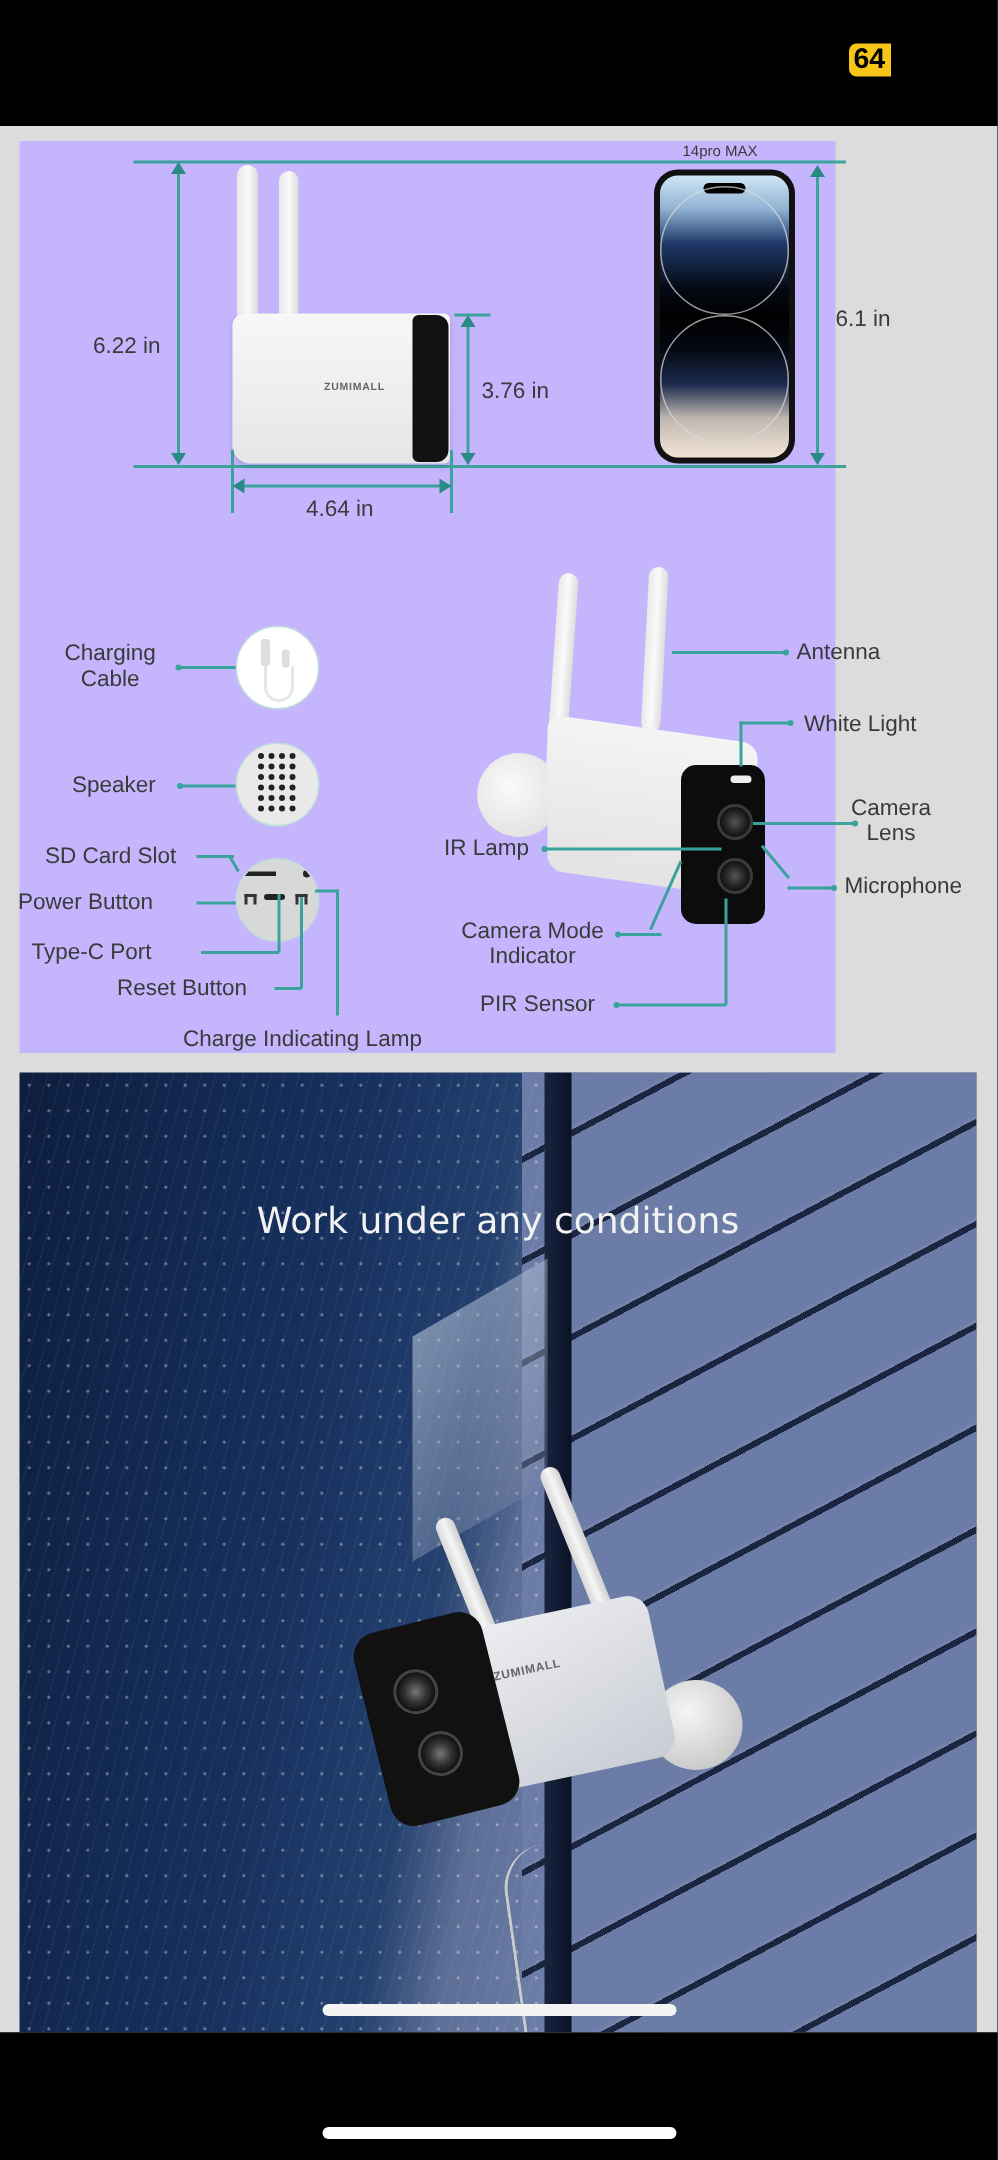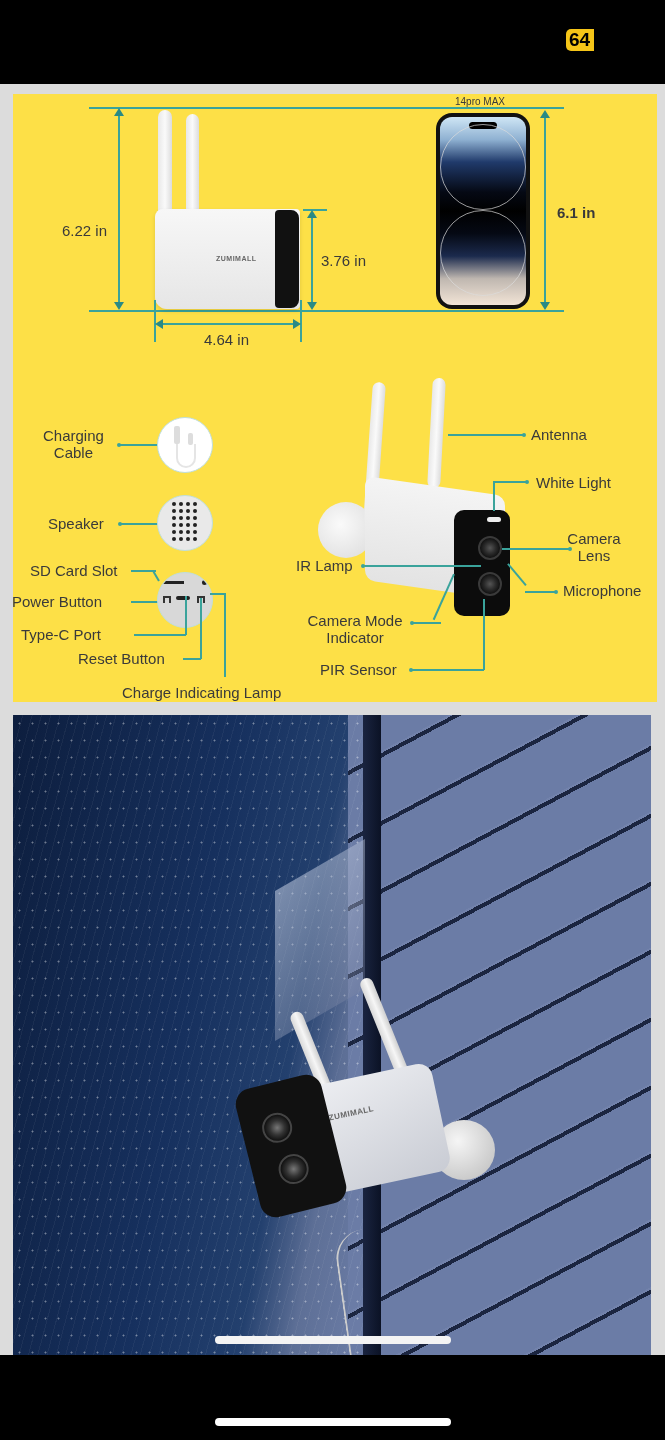--- a/index.html
+++ b/index.html
@@ -5,21 +5,21 @@
   * { box-sizing: border-box; margin: 0; padding: 0; }
   html, body { width: 665px; height: 1440px; background: #000; overflow: hidden; }
   body { font-family: "Liberation Sans", "DejaVu Sans", sans-serif; position: relative; }
 
   .status-bar { position: absolute; left: 0; top: 0; width: 665px; height: 84px; background: #000; }
   .battery { position: absolute; left: 566px; top: 29px; height: 22px; width: 28px; background: #f5c518; border-radius: 5px 0 0 5px; color: #000; font-weight: bold; font-size: 19px; line-height: 22px; padding-left: 3px; overflow: hidden; white-space: nowrap; }
 
   .viewer { position: absolute; left: 0; top: 84px; width: 665px; height: 1271px; background: #dcdcdc; overflow: hidden; }
 
   
-  .spec-panel { position: absolute; left: 13px; top: 10px; width: 644px; height: 608px; background: #fde047; }
+  .spec-panel { position: absolute; left: 13px; top: 10px; width: 544px; height: 608px; background: #c4b5fd; }
   .line { position: absolute; background: #3aa39b; }
   .dot { position: absolute; width: 4px; height: 4px; border-radius: 50%; background: #3aa39b; }
   .label { position: absolute; color: #3a3a3a; font-size: 15px; line-height: 17px; white-space: nowrap; }
   .label.center { text-align: center; }
   .arrow-up, .arrow-down, .arrow-left, .arrow-right { position: absolute; width: 0; height: 0; }
   .arrow-up { border-left: 5px solid transparent; border-right: 5px solid transparent; border-bottom: 8px solid #2a8a85; }
   .arrow-down { border-left: 5px solid transparent; border-right: 5px solid transparent; border-top: 8px solid #2a8a85; }
   .arrow-left { border-top: 5px solid transparent; border-bottom: 5px solid transparent; border-right: 8px solid #2a8a85; }
   .arrow-right { border-top: 5px solid transparent; border-bottom: 5px solid transparent; border-left: 8px solid #2a8a85; }
 
@@ -117,21 +117,21 @@
     <div class="phone">
       <div class="phone-screen">
         <div class="island"></div>
         <div class="ring" style="top:7px;"></div>
         <div class="ring" style="top:93px;"></div>
       </div>
     </div>
     <div class="line" style="left:531px; top:22px; width:1.5px; height:188px;"></div>
     <div class="arrow-up" style="left:527px; top:16px;"></div>
     <div class="arrow-down" style="left:527px; top:208px;"></div>
-    <div class="label" style="left:544px; top:110px;font-weight:bold;">6.1 in</div>
+    <div class="label" style="left:544px; top:110px;">6.1 in</div>
 
     <div class="label center" style="left:30px; top:333px;">
       <div>Charging</div>
       <div>Cable</div>
     </div>
     <div class="dot" style="left:104px; top:349px;"></div>
     <div class="line" style="left:106px; top:350px; width:40px; height:1.5px;"></div>
     <div class="circle" style="left:144px; top:323px;">
       <div style="position:absolute; left:16px; top:8px; width:6px; height:18px; background:#ddd; border-radius:2px;"></div>
       <div style="position:absolute; left:30px; top:15px; width:5px; height:12px; background:#ddd; border-radius:2px;"></div>
@@ -245,20 +245,21 @@
     <div class="line" style="left:398px; top:575px; width:73px; height:1.5px;"></div>
     <div class="line" style="left:470px; top:505px; width:1.5px; height:71px;"></div>
   </div>
 
   <div class="weather">
     <div class="siding"></div>
     <div class="rain"></div>
     <div class="post"></div>
     <div class="glass"></div>
 
+    <div class="w-sub">Work under any conditions</div>
 
     <div class="w-antenna" style="left:292px; top:294px; height:90px; transform:rotate(-22deg);"></div>
     <div class="w-antenna" style="left:373px; top:258px; height:150px; transform:rotate(-22deg);"></div>
     <div class="w-mount"></div>
     <div class="w-cam-body">
       <div class="brand" style="left:80px; top:30px; font-size:8px;">ZUMIMALL</div>
     </div>
     <div class="w-cam-face">
       <div class="w-lens" style="left:20px; top:30px; width:30px; height:30px;"></div>
       <div class="w-lens" style="left:26px; top:74px; width:30px; height:30px;"></div>

